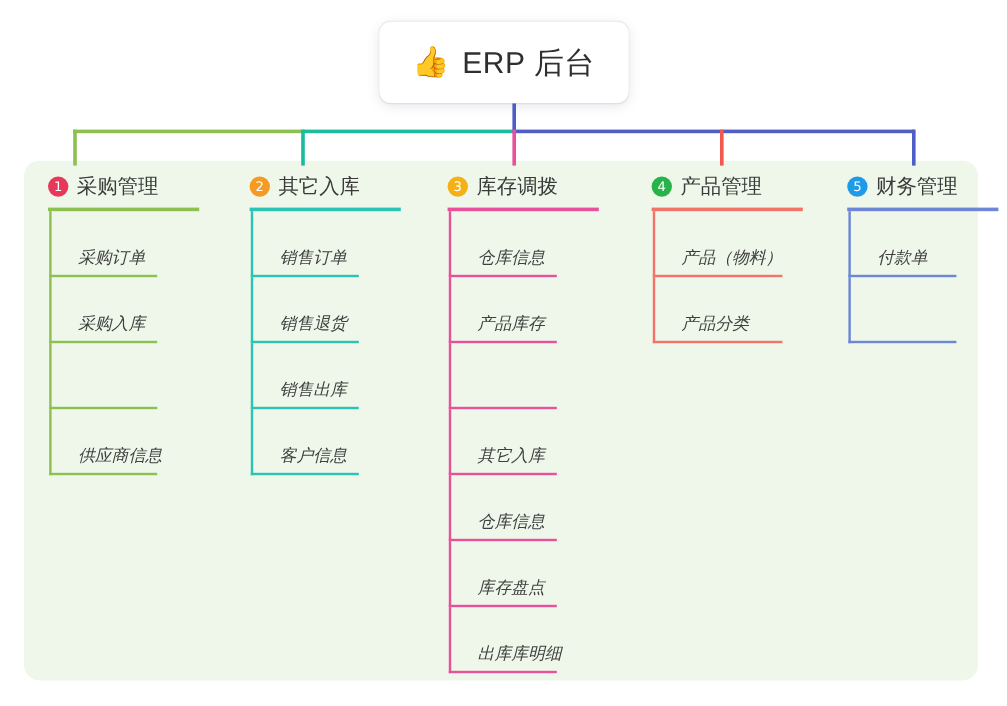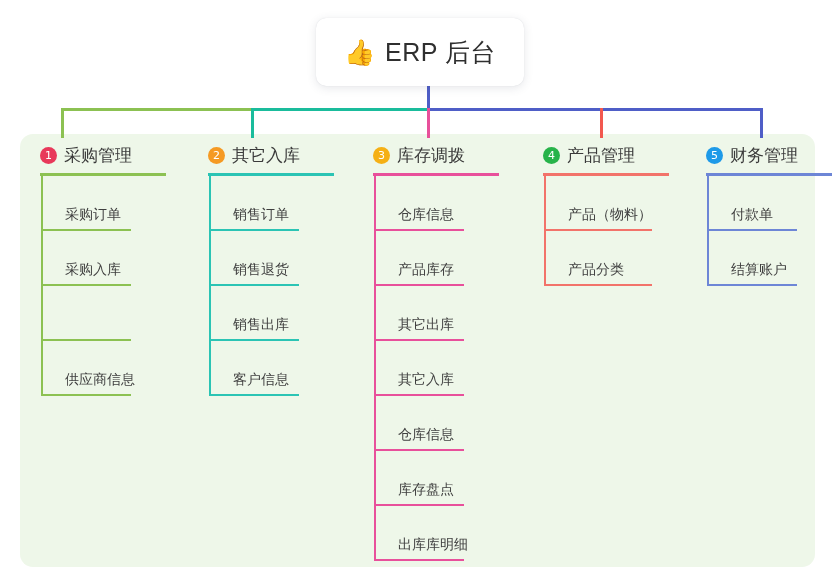--- a/index.html
+++ b/index.html
@@ -116,20 +116,21 @@
     position: relative;
     margin-left: 18px;
     padding-left: 1px;
   }
   .leaf {
     position: relative;
     height: 55px;
     box-sizing: border-box;
     display: flex;
     align-items: flex-end;
+    font-style: italic;
   }
   .leaf .spine {
     position: absolute;
     left: 0;
     top: 0;
     bottom: 0;
     width: 2px;
   }
   .leaf .leaf-label {
     font-size: 14px;
@@ -237,21 +238,20 @@
           <span class="leaf-label">仓库信息</span>
           <span class="leaf-rule" style="width: 90px; background: rgb(232, 80, 155);"></span>
         </div>
         <div class="leaf">
           <span class="spine" style="background: rgb(232, 80, 155);"></span>
           <span class="leaf-label">产品库存</span>
           <span class="leaf-rule" style="width: 90px; background: rgb(232, 80, 155);"></span>
         </div>
         <div class="leaf">
           <span class="spine" style="background: rgb(232, 80, 155);"></span>
-          <span class="leaf-label">其它出库</span>
           <span class="leaf-rule" style="width: 90px; background: rgb(232, 80, 155);"></span>
         </div>
         <div class="leaf">
           <span class="spine" style="background: rgb(232, 80, 155);"></span>
           <span class="leaf-label">其它入库</span>
           <span class="leaf-rule" style="width: 90px; background: rgb(232, 80, 155);"></span>
         </div>
         <div class="leaf">
           <span class="spine" style="background: rgb(232, 80, 155);"></span>
           <span class="leaf-label">仓库信息</span>
@@ -295,18 +295,17 @@
       </div>
       <div class="head-rule" style="width: 126px; background: rgb(109, 134, 214);"></div>
       <div class="leaves">
         <div class="leaf">
           <span class="spine" style="background: rgb(109, 134, 214);"></span>
           <span class="leaf-label">付款单</span>
           <span class="leaf-rule" style="width: 90px; background: rgb(109, 134, 214);"></span>
         </div>
         <div class="leaf">
           <span class="spine" style="background: rgb(109, 134, 214);"></span>
-          <span class="leaf-label">结算账户</span>
           <span class="leaf-rule" style="width: 90px; background: rgb(109, 134, 214);"></span>
         </div>
       </div>
     </div>
   </div>
 
 </body></html>

